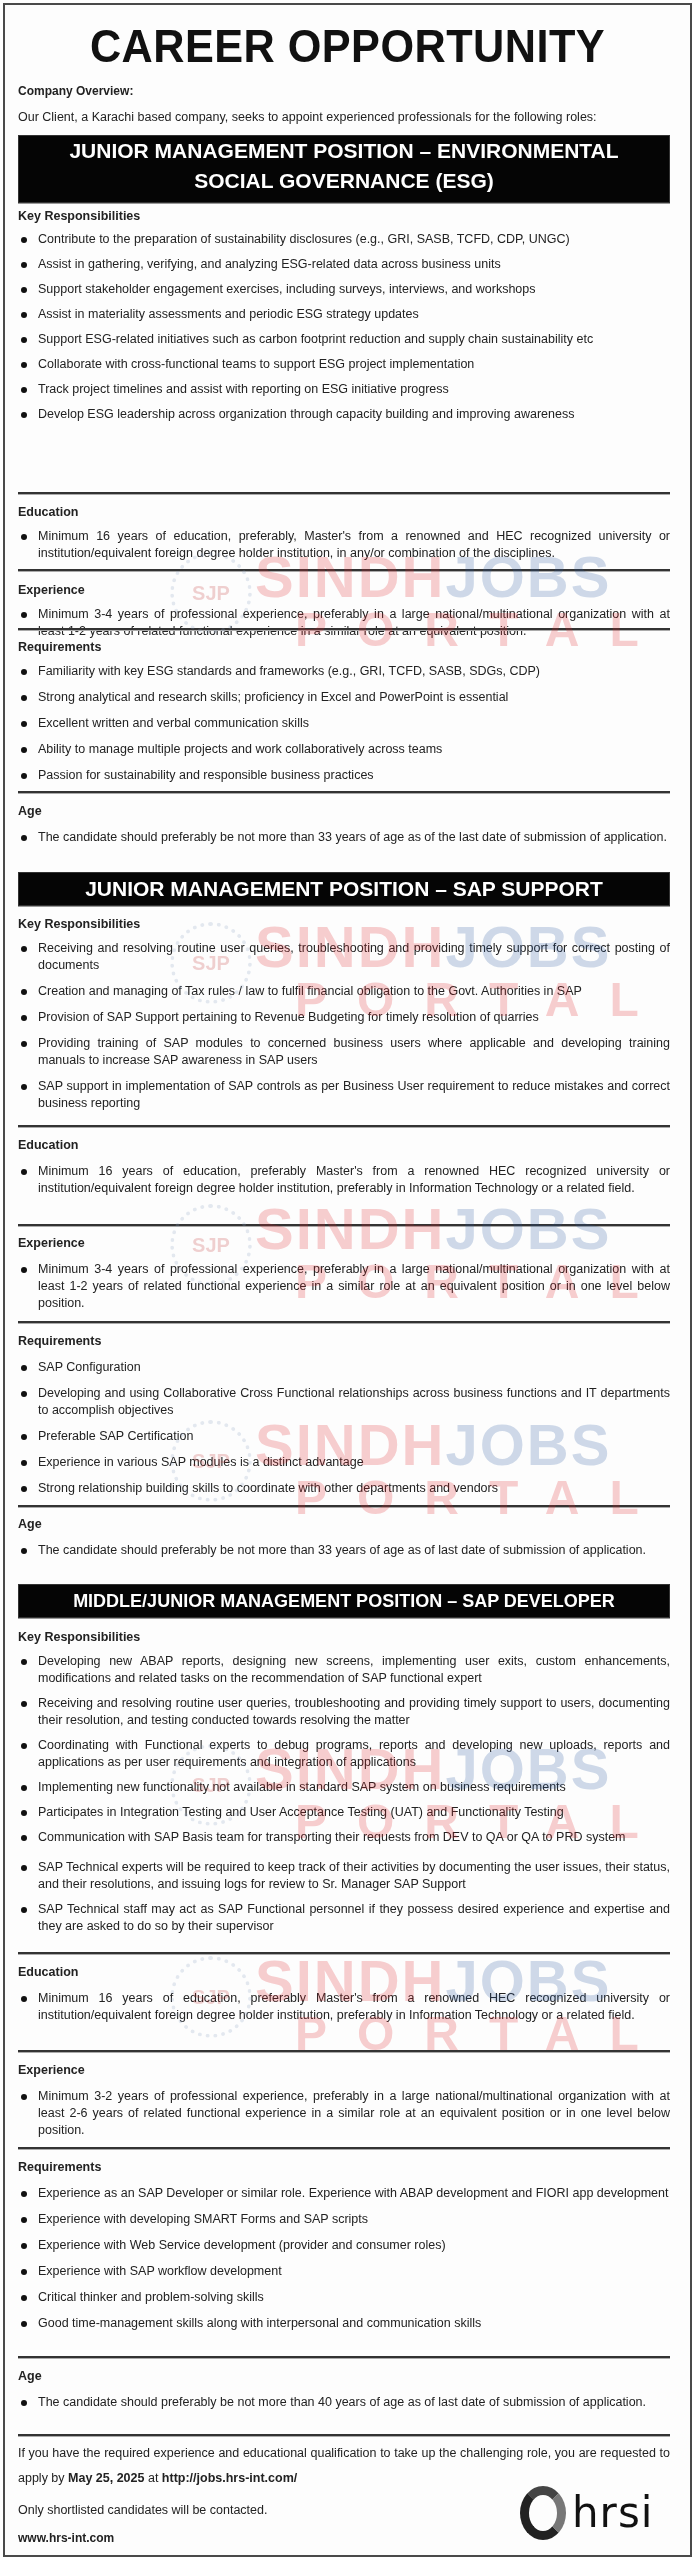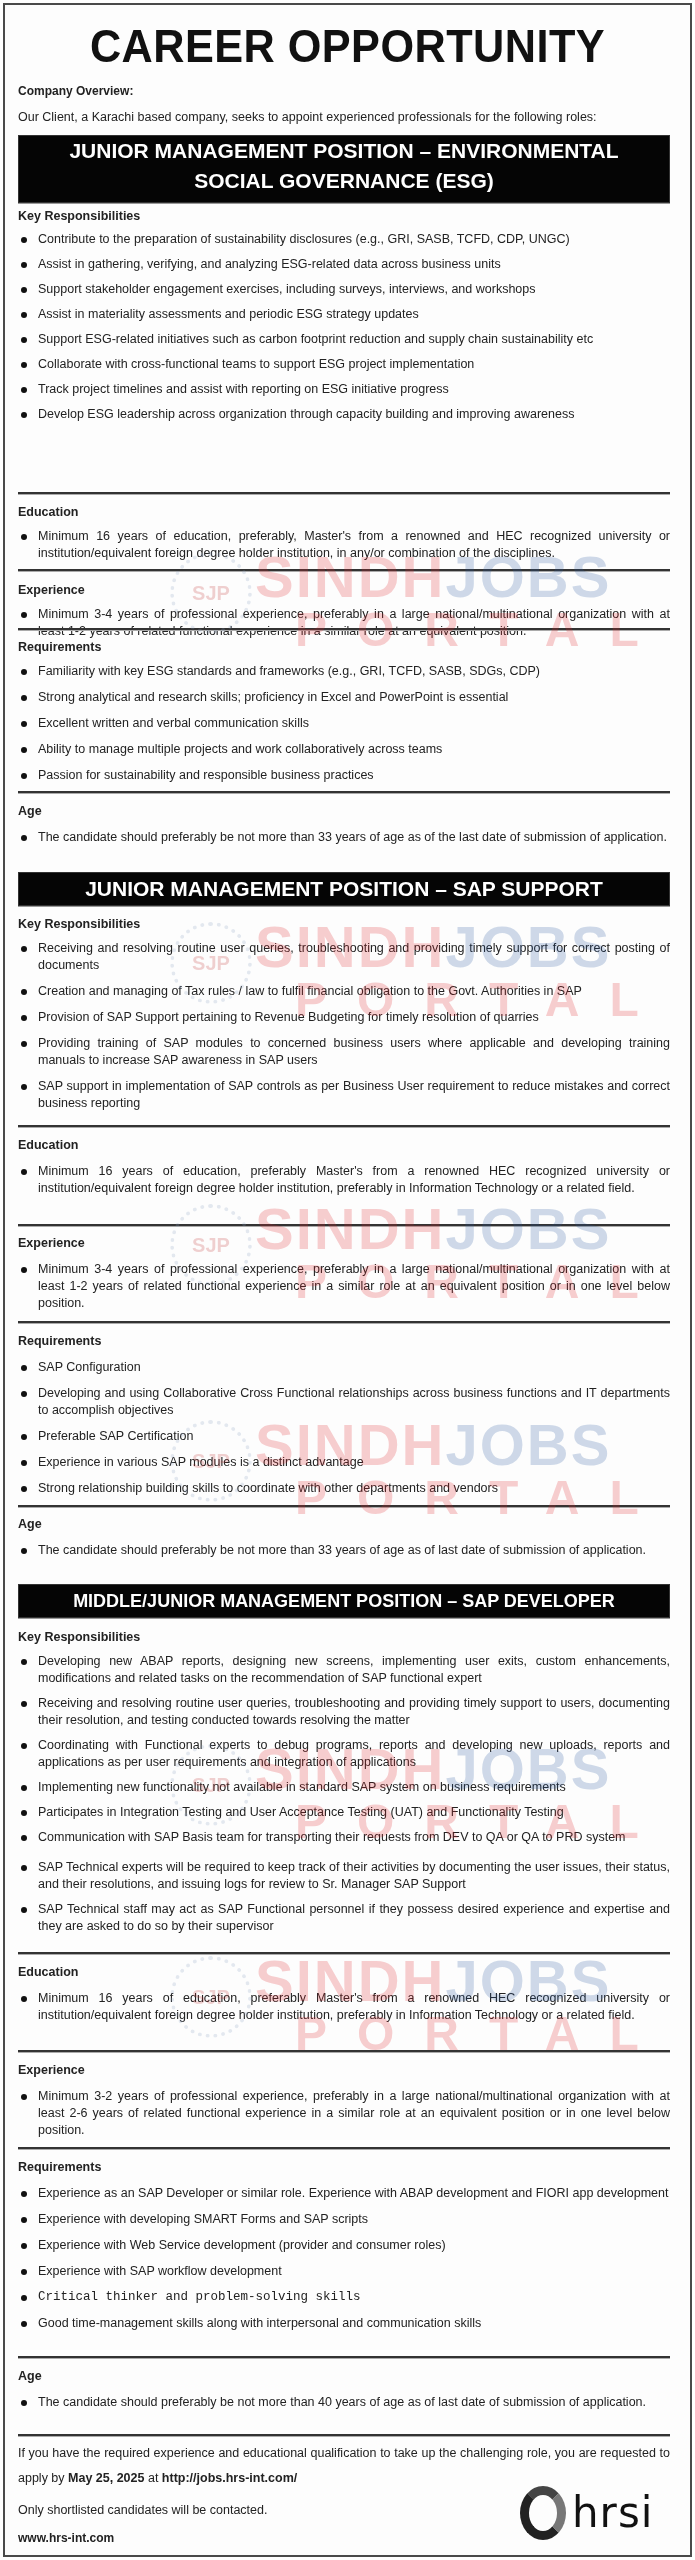--- a/index.html
+++ b/index.html
@@ -186,21 +186,21 @@
       </ul>
   </div>
   <div class="rule" style="top:2147px;"></div>
   <div class="section" style="top:2157px;">
     <div class="sec-head">Requirements</div>
     <ul class="bullets" style="margin-top:8px;">
         <li style="margin-bottom: 9px;">Experience as an SAP Developer or similar role. Experience with ABAP development and FIORI app development</li>
         <li style="margin-bottom: 9px;">Experience with developing SMART Forms and SAP scripts</li>
         <li style="margin-bottom: 9px;">Experience with Web Service development (provider and consumer roles)</li>
         <li style="margin-bottom: 9px;">Experience with SAP workflow development</li>
-        <li style="margin-bottom: 9px; font-family: Liberation Mono, monospace;">Critical thinker and problem-solving skills</li>
+        <li style="margin-bottom: 9px;">Critical thinker and problem-solving skills</li>
         <li style="margin-bottom: 9px;">Good time-management skills along with interpersonal and communication skills</li>
       </ul>
   </div>
   <div class="rule" style="top:2356px;"></div>
   <div class="section" style="top:2366px;">
     <div class="sec-head">Age</div>
     <ul class="bullets" style="margin-top:8px;">
         <li>The candidate should preferably be not more than 40 years of age as of last date of submission of application.</li>
       </ul>
   </div>

